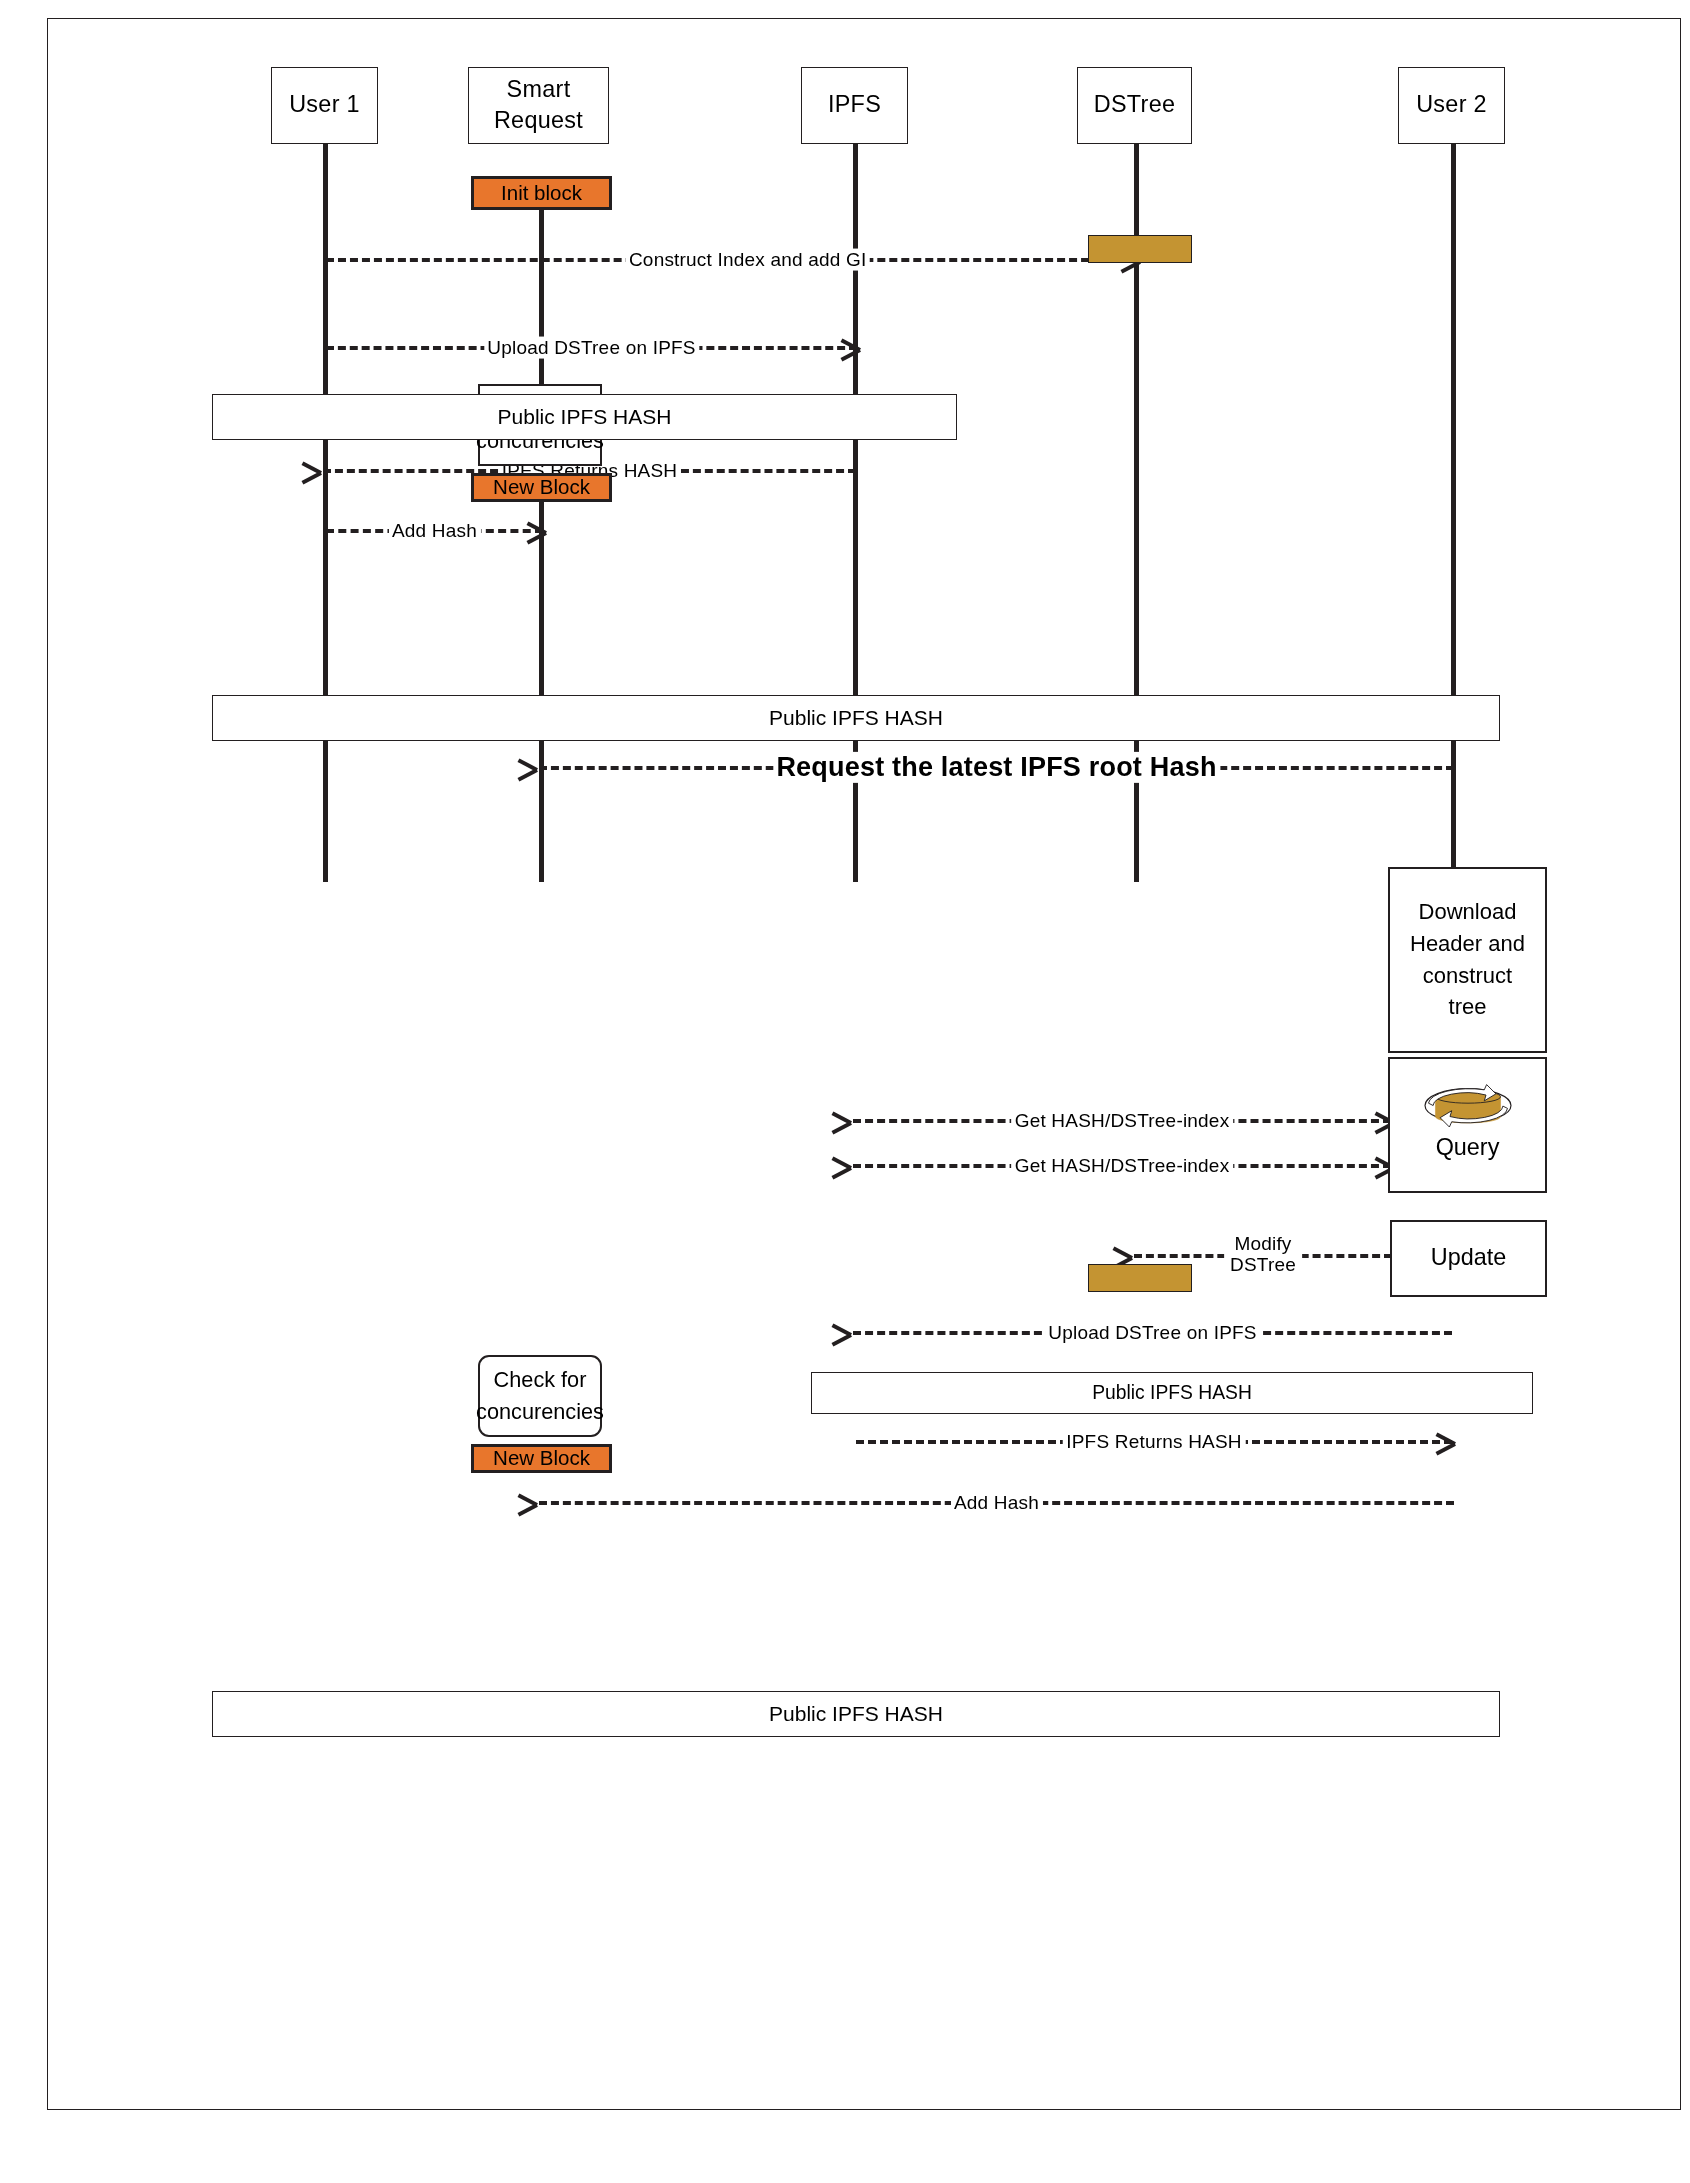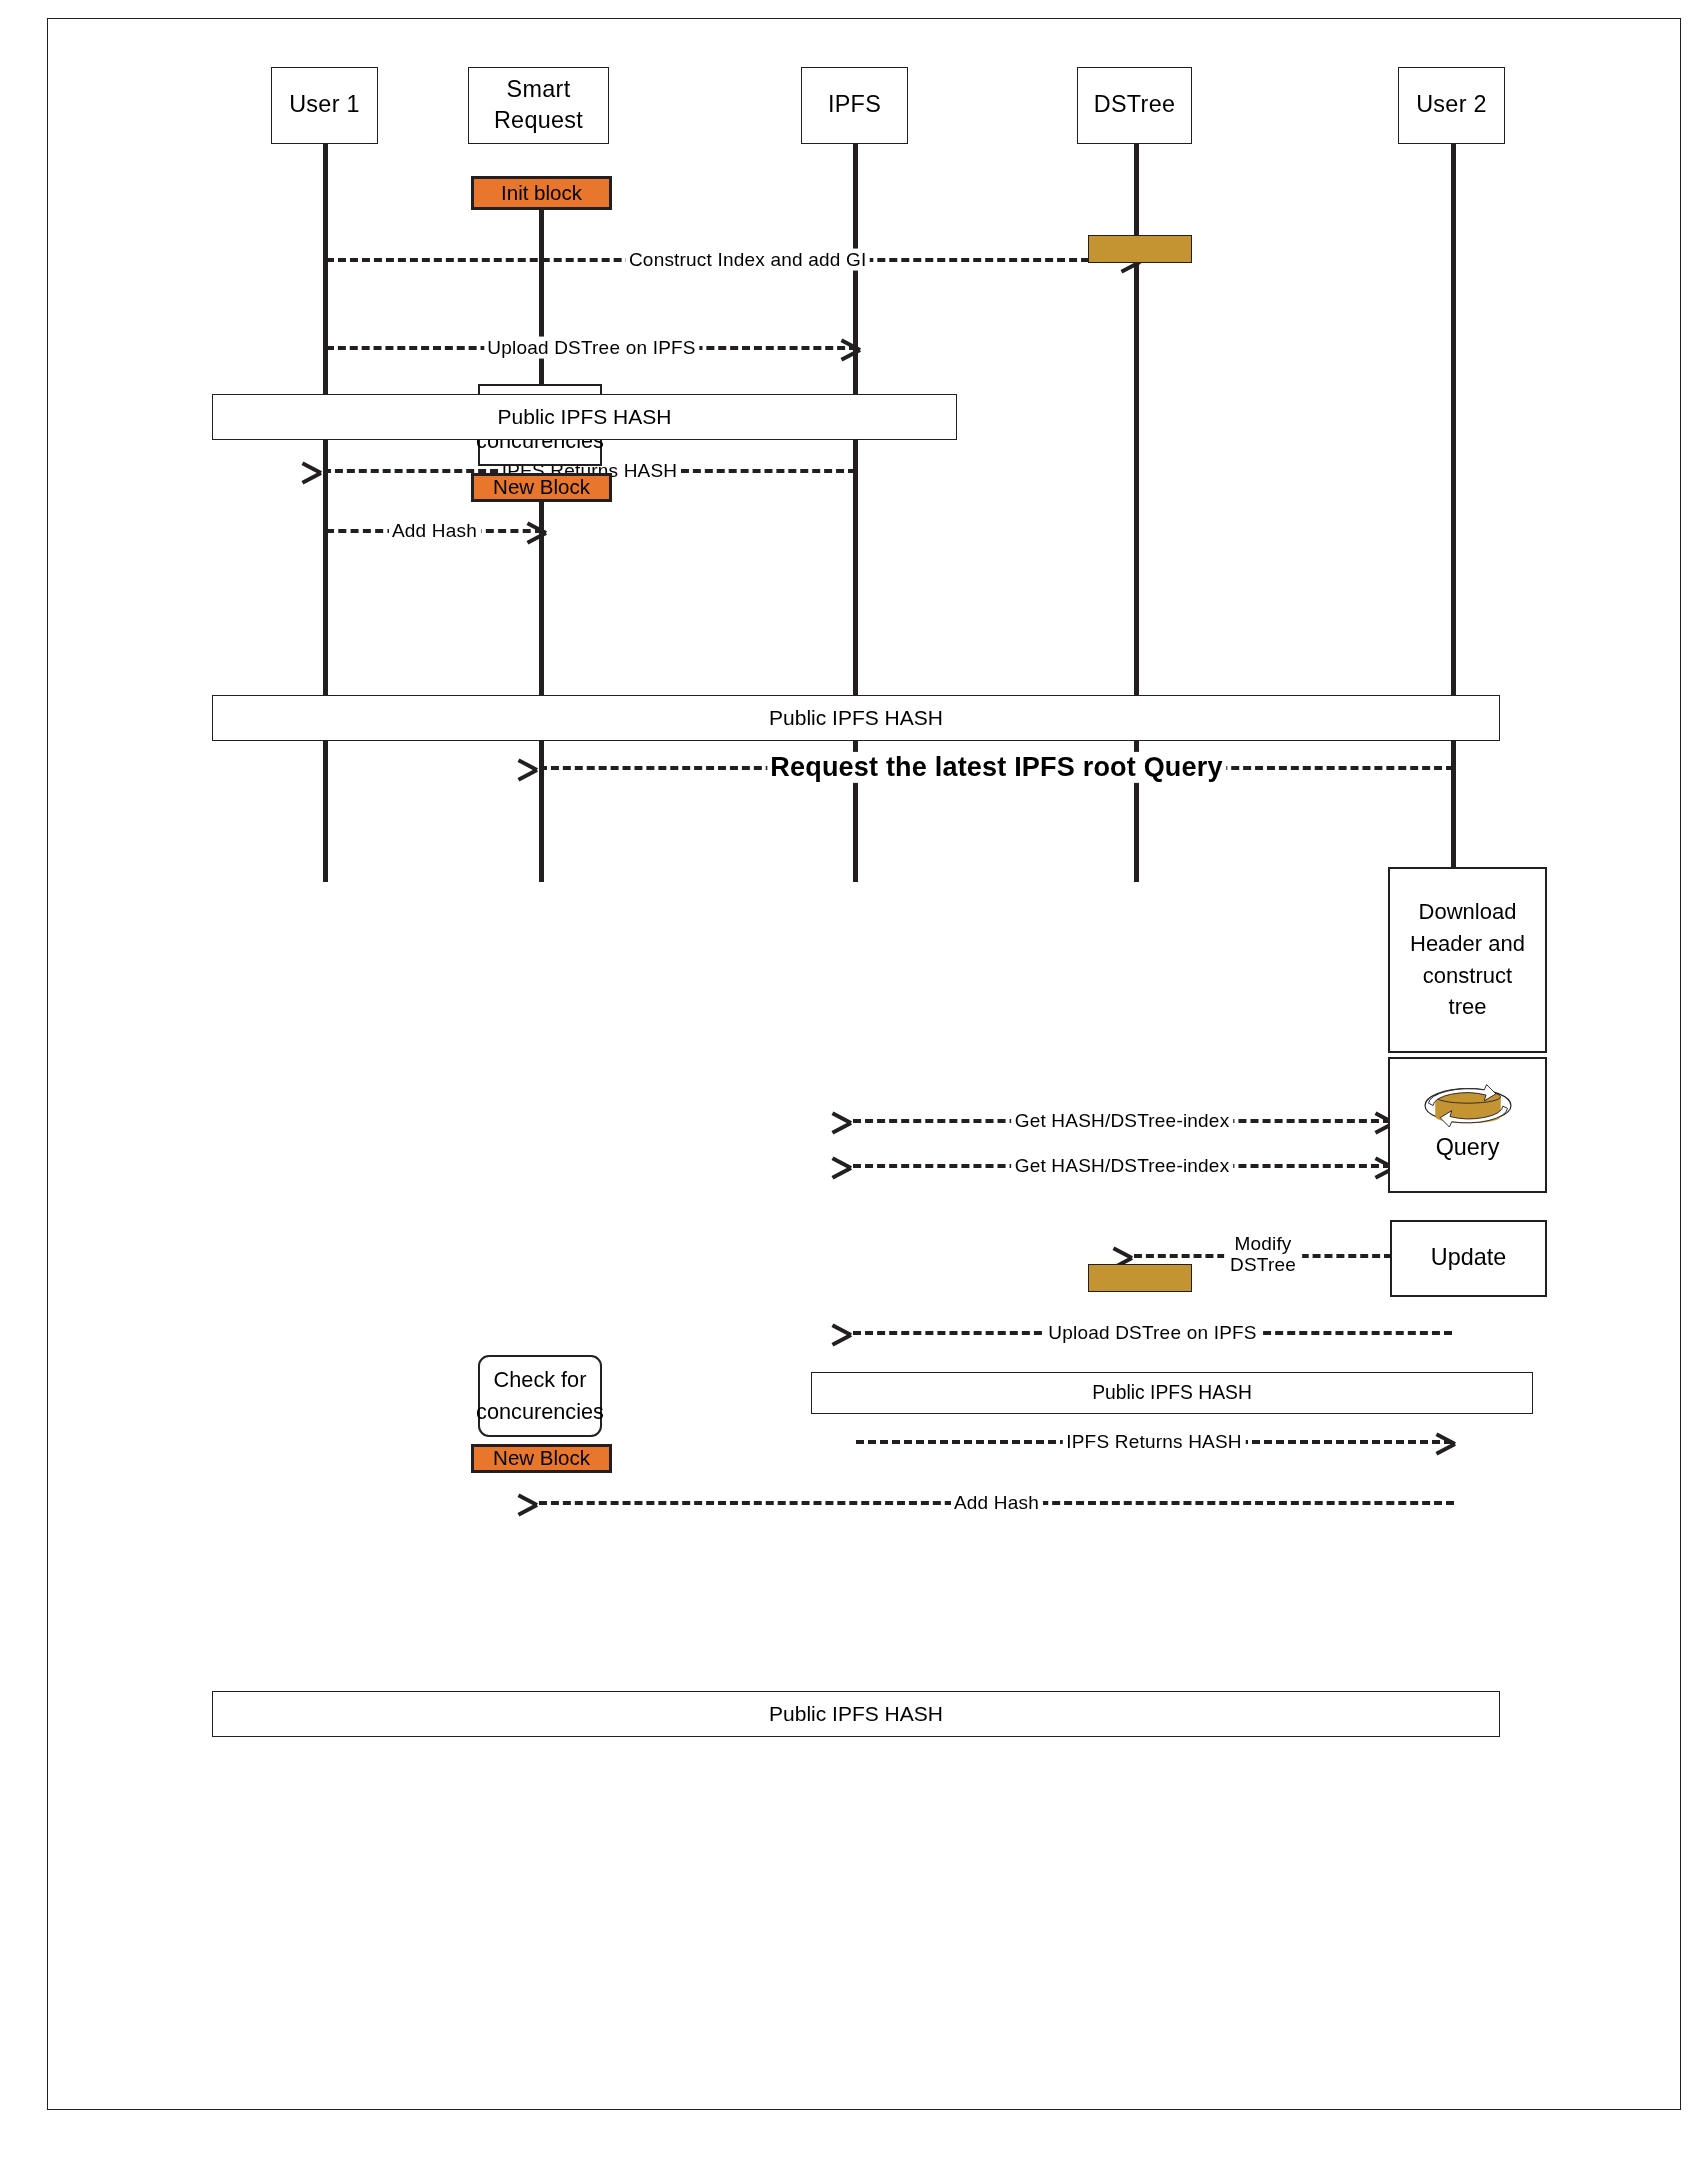--- a/index.html
+++ b/index.html
@@ -261,21 +261,21 @@
 
     <div class="msg" style="left:278px; top:495px; width:217px;">
       <div class="track"></div>
       <div class="arrowR"></div>
       <div class="lbl">Add Hash</div>
     </div>
 
     <div class="msg" style="left:491px; top:732px; width:915px;">
       <div class="track"></div>
       <div class="arrowL"></div>
-      <div class="lbl big">Request the latest IPFS root Query</div>
+      <div class="lbl big">Request the latest IPFS root Hash</div>
     </div>
 
 
 
 
     <div class="msg" style="left:805px; top:1085px; width:538px;">
       <div class="track"></div>
       <div class="arrowL"></div>
       <div class="arrowR"></div>
       <div class="lbl">Get HASH/DSTree-index</div>

